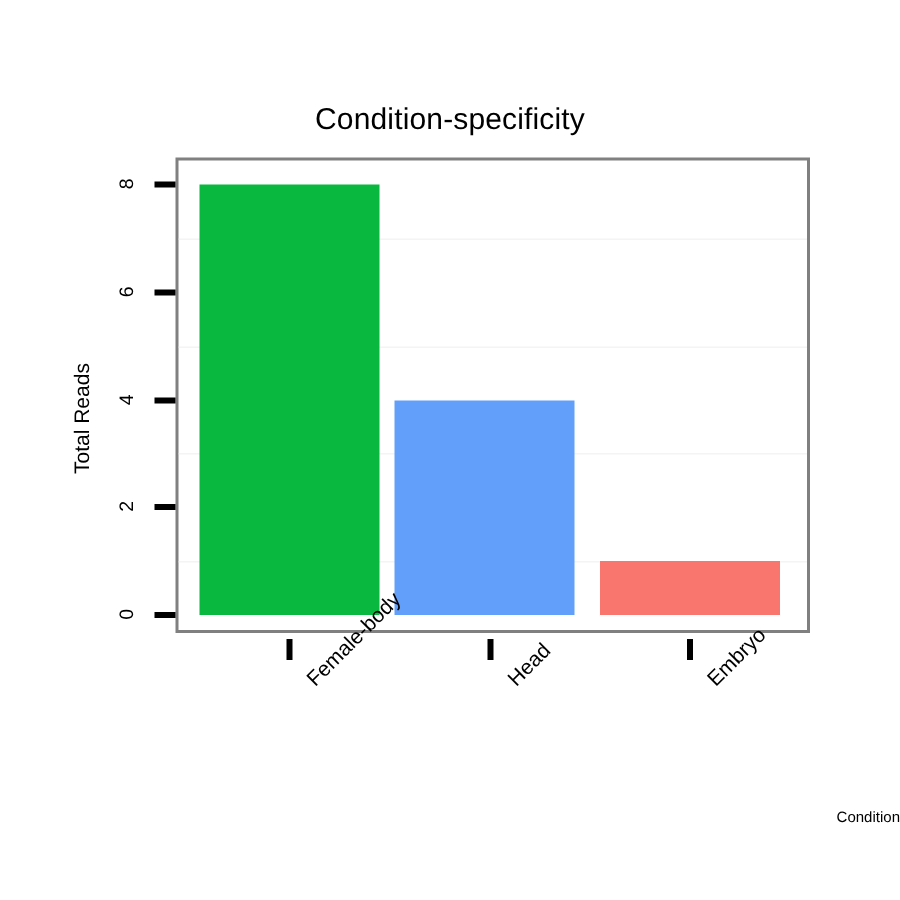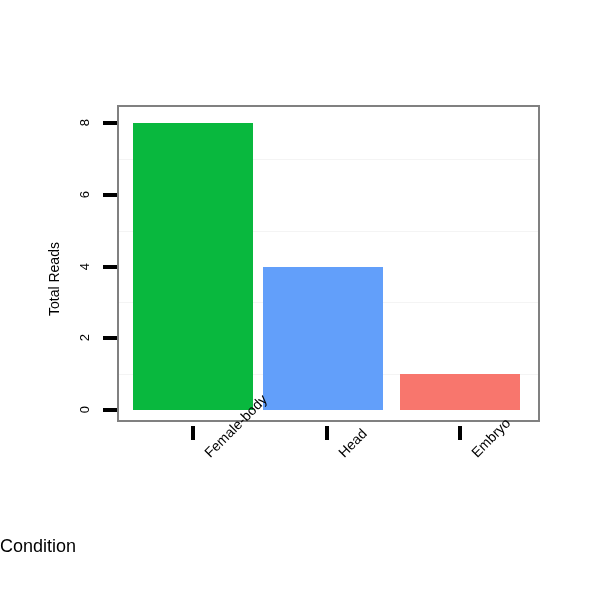--- a/index.html
+++ b/index.html
@@ -112,32 +112,33 @@
     color: #000;
     transform-origin: right top;
     transform: rotate(-45deg);
     text-align: right;
   }
   .x-axis-title {
     position: absolute;
     left: 0;
     top: 537px;
     width: 600px;
-    text-align: left;
-    font-size: 18px;
+    text-align: right;
+    font-size: 10px;
     line-height: 18px;
     color: #000;
     white-space: nowrap;
   }
 </style>
 </head>
 <body>
 
 <div id="chart-root">
 
+  <div class="chart-title">Condition-specificity</div>
 
   <div class="panel" id="panel">
     <div id="gridlines">
         <div class="gridline" style="top: 267.125px; background: rgb(244, 244, 244);"></div>
         <div class="gridline" style="top: 195.375px; background: rgb(244, 244, 244);"></div>
         <div class="gridline" style="top: 123.625px; background: rgb(244, 244, 244);"></div>
         <div class="gridline" style="top: 51.875px; background: rgb(244, 244, 244);"></div>
       </div>
     <div class="bars-layer" id="bars-layer">
         <div class="bar" title="Female-body: 8" style="left: 14px; width: 120px; height: 287px; bottom: 10px; background: rgb(9, 184, 62);"></div>

